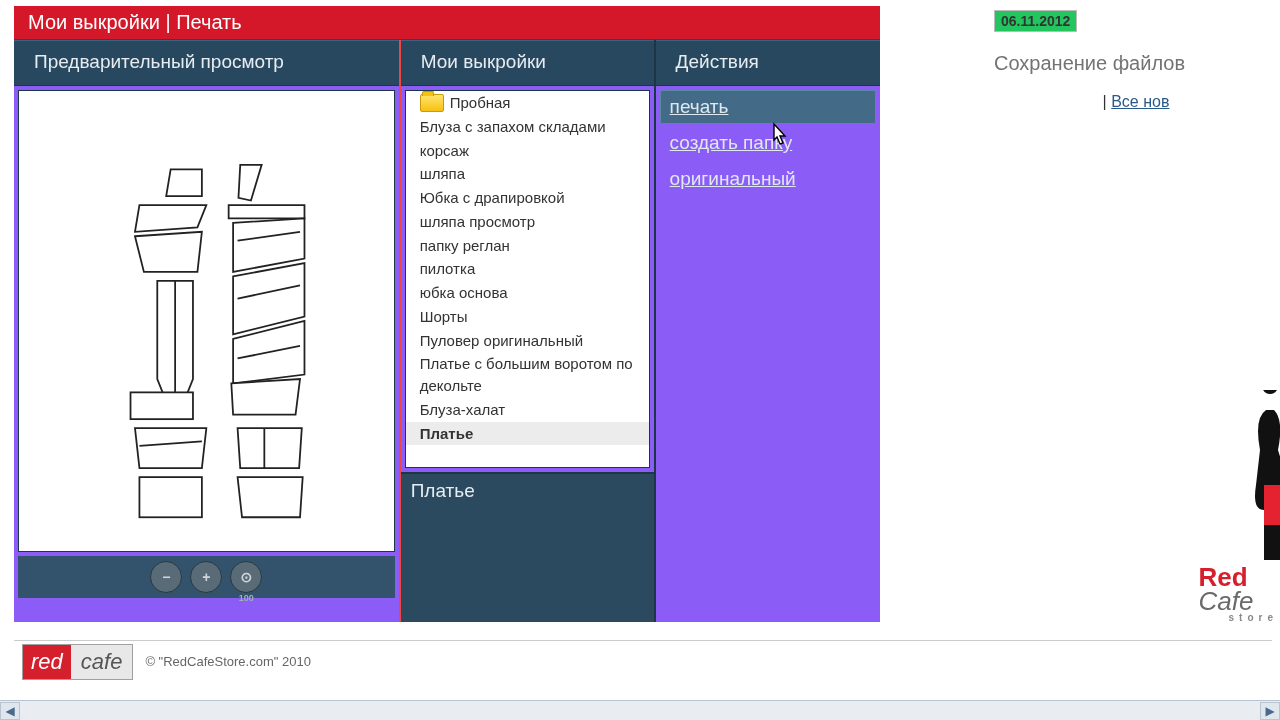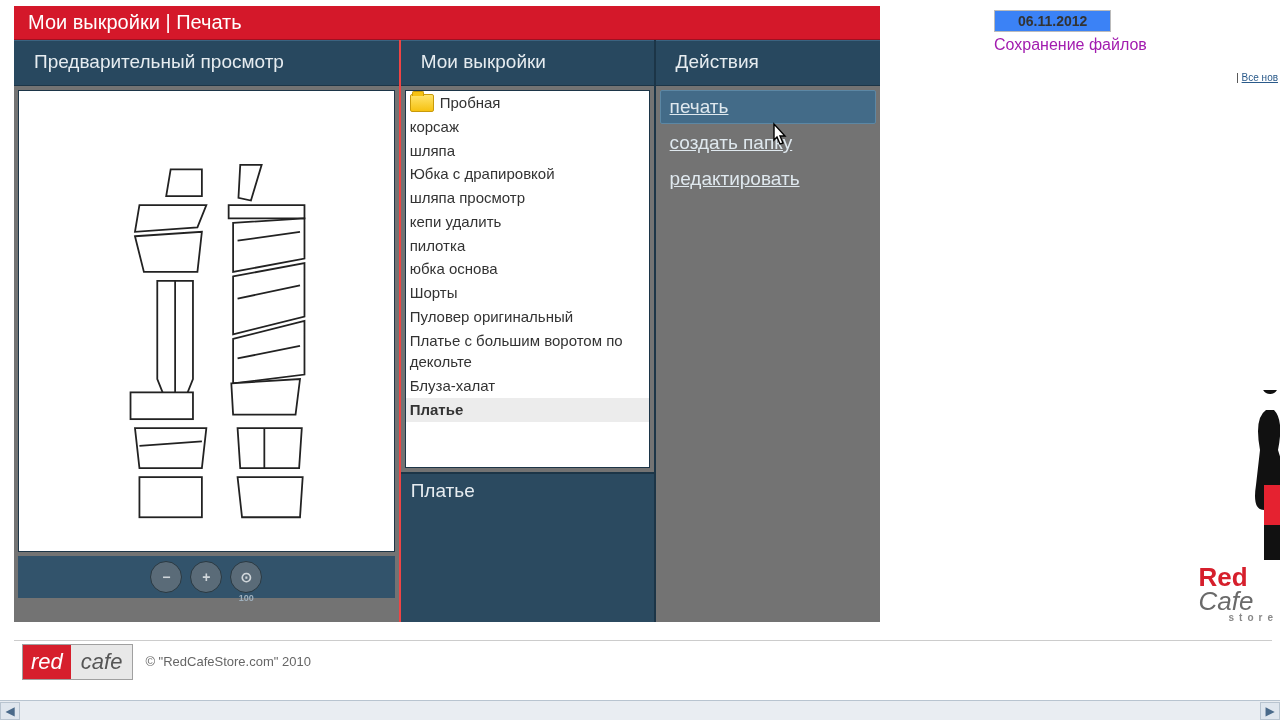--- a/index.html
+++ b/index.html
@@ -10,21 +10,21 @@
     height: 720px;
     overflow: hidden;
     position: relative;
   }
   .app {
     position: absolute;
     left: 14px;
     top: 6px;
     width: 866px;
     height: 616px;
-    background: #737373;
+    background: #8b5cf6;
   }
   .titlebar {
     background: #d4182a;
     color: #fff;
     height: 34px;
     display: flex;
     align-items: center;
     padding: 0 14px;
     font-size: 20px;
     font-weight: 400;
@@ -105,21 +105,21 @@
     background: #fff;
     margin: 4px;
     height: 378px;
     overflow: hidden;
     border: 1px solid #1c3547;
   }
   .pattern-row {
     display: flex;
     align-items: center;
     gap: 6px;
-    padding: 1px 4px;
+    padding: 1px 14px;
     font-size: 15px;
     color: #333;
     line-height: 1.45;
     cursor: pointer;
   }
   .pattern-row.folder {
     font-weight: 400;
   }
   .folder-icon {
     width: 24px;
@@ -179,36 +179,37 @@
   .right-rail {
     position: absolute;
     left: 994px;
     top: 0;
     width: 284px;
     height: 640px;
     background: #fff;
   }
   .news-date {
     display: inline-block;
-    background: #3b82f6;
+    background: #22c55e;
     color: #333;
     font-size: 14px;
     font-weight: bold;
-    padding: 2px 23px;
+    padding: 2px 6px;
     margin: 10px 0 4px 0;
     border: 1px solid #bbb;
   }
   .news-title {
+    font-size: 20px;
+    color: #737373;
+    margin-bottom: 18px;
+    margin-top: 16px;
+  }
+  .news-all {
+    text-align: center;
     font-size: 16px;
-    color: #a21caf;
-    margin-bottom: 18px;
-  }
-  .news-all {
-    text-align: right;
-    font-size: 10px;
     color: #333;
   }
   .news-all a {
     color: #2a5a8a;
     text-decoration: underline;
     cursor: pointer;
   }
   .right-logo {
     position: absolute;
     right: 0;
@@ -353,43 +354,44 @@
       </div>
     </div>
 
     <div class="col-patterns">
       <div class="panel-header">Мои выкройки</div>
       <div class="pattern-list" id="pattern-list">
           <div class="pattern-row folder">
             <span class="folder-icon"></span>
             <span>Пробная</span>
           </div>
+          <div class="pattern-row">Блуза с запахом складами</div>
           <div class="pattern-row">корсаж</div>
           <div class="pattern-row">шляпа</div>
           <div class="pattern-row">Юбка с драпировкой</div>
           <div class="pattern-row">шляпа просмотр</div>
-          <div class="pattern-row">кепи удалить</div>
+          <div class="pattern-row">папку реглан</div>
           <div class="pattern-row">пилотка</div>
           <div class="pattern-row">юбка основа</div>
           <div class="pattern-row">Шорты</div>
           <div class="pattern-row">Пуловер оригинальный</div>
           <div class="pattern-row">Платье с большим воротом по декольте</div>
           <div class="pattern-row">Блуза-халат</div>
           <div class="pattern-row selected">Платье</div>
         </div>
       <div class="pattern-detail-header">Платье</div>
       <div class="pattern-detail-body"></div>
     </div>
 
     <div class="col-actions">
       <div class="panel-header">Действия</div>
       <div class="action-list" id="action-list">
           <div class="action-item hover">печать</div>
           <div class="action-item">создать папку</div>
-          <div class="action-item">редактировать</div>
+          <div class="action-item">оригинальный</div>
         </div>
     </div>
 
   </div>
 </div>
 
 <div class="right-rail">
   <div class="news-date">06.11.2012</div>
   <div class="news-title">Сохранение файлов</div>
   <div class="news-all">

